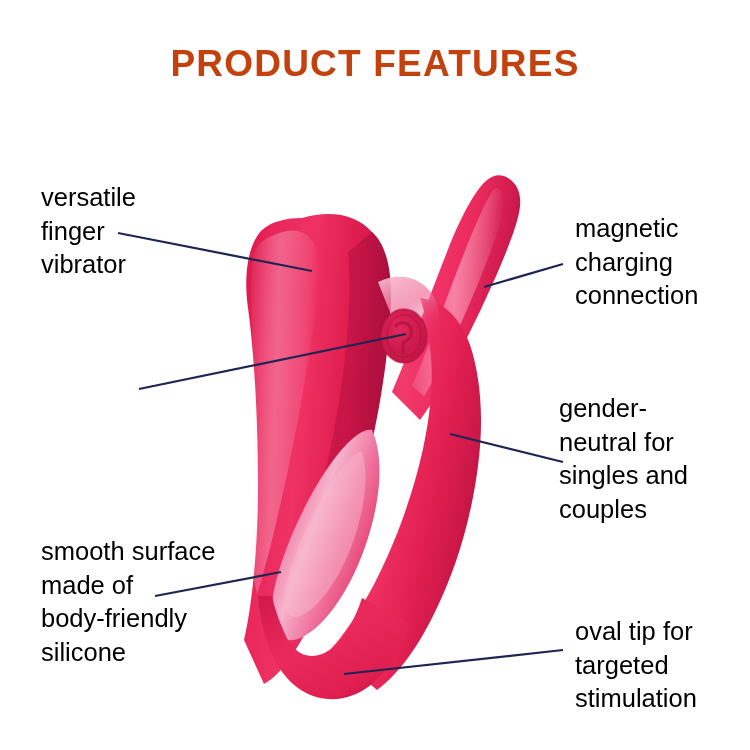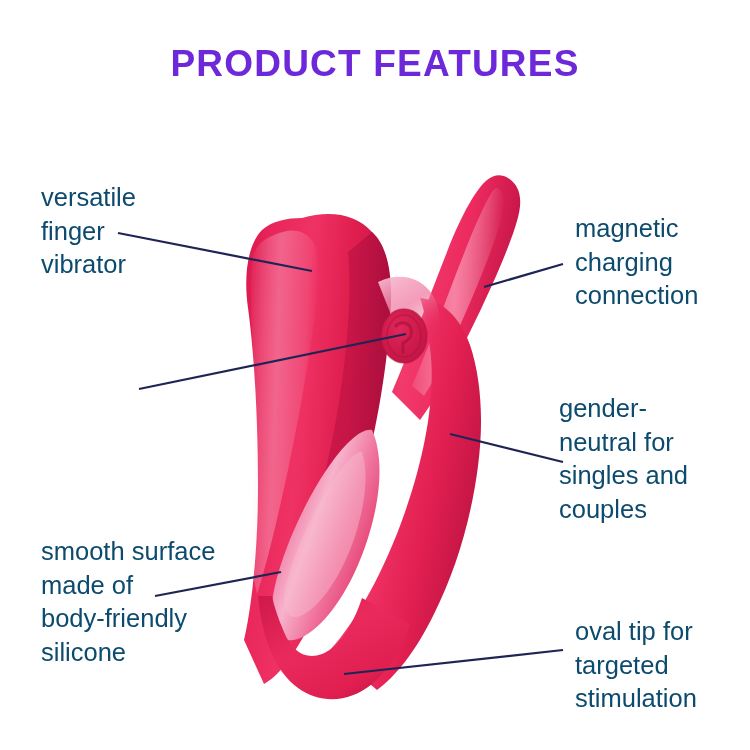--- a/index.html
+++ b/index.html
@@ -19,28 +19,28 @@
   
   #page-title {
     position: absolute;
     top: 44px;
     left: 0;
     width: 750px;
     text-align: center;
     font-size: 37px;
     font-weight: bold;
     letter-spacing: 1.2px;
-    color: #6d28d9;
+    color: #c2410c;
     line-height: 1.1;
   }
 
   
   .callout {
     position: absolute;
-    color: #0c4a6e;
+    color: #000000;
     font-size: 25.5px;
     line-height: 1.32;
     font-weight: 400;
     white-space: pre;
   }
   .callout.left  { text-align: left; }
   .callout.right { text-align: left; margin-left: 8px; }
 
   #callout-versatile       { left: 41px;  top: 181px; }
   #callout-control         { left: 41px;  top: 357px; }

